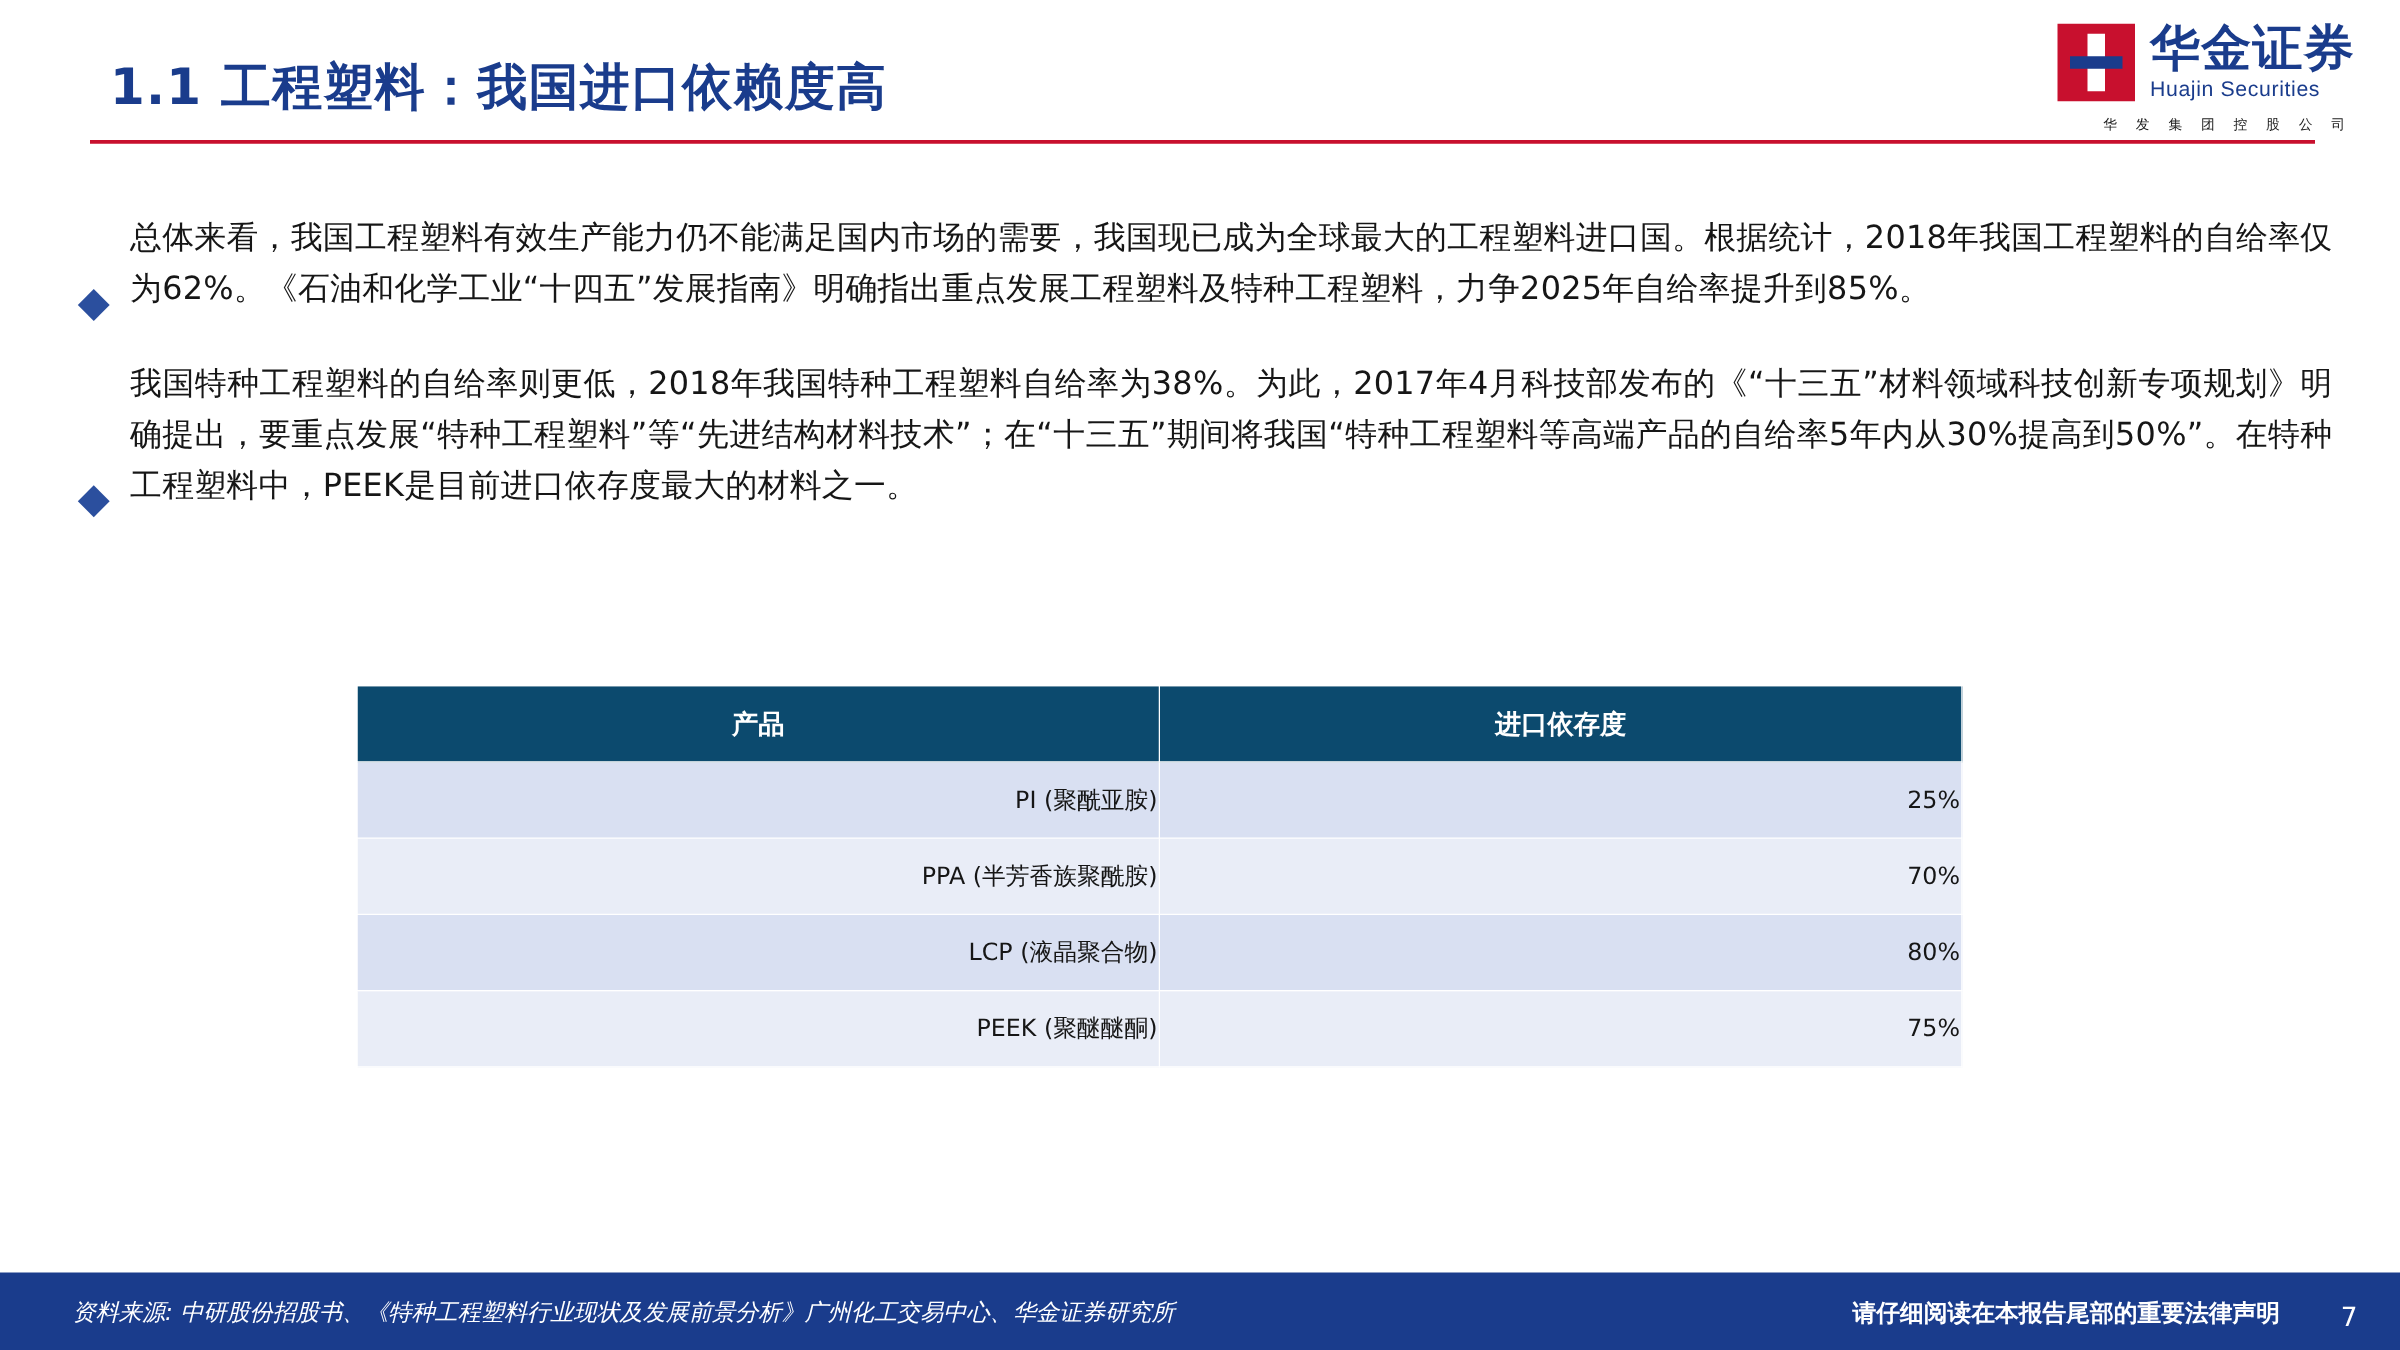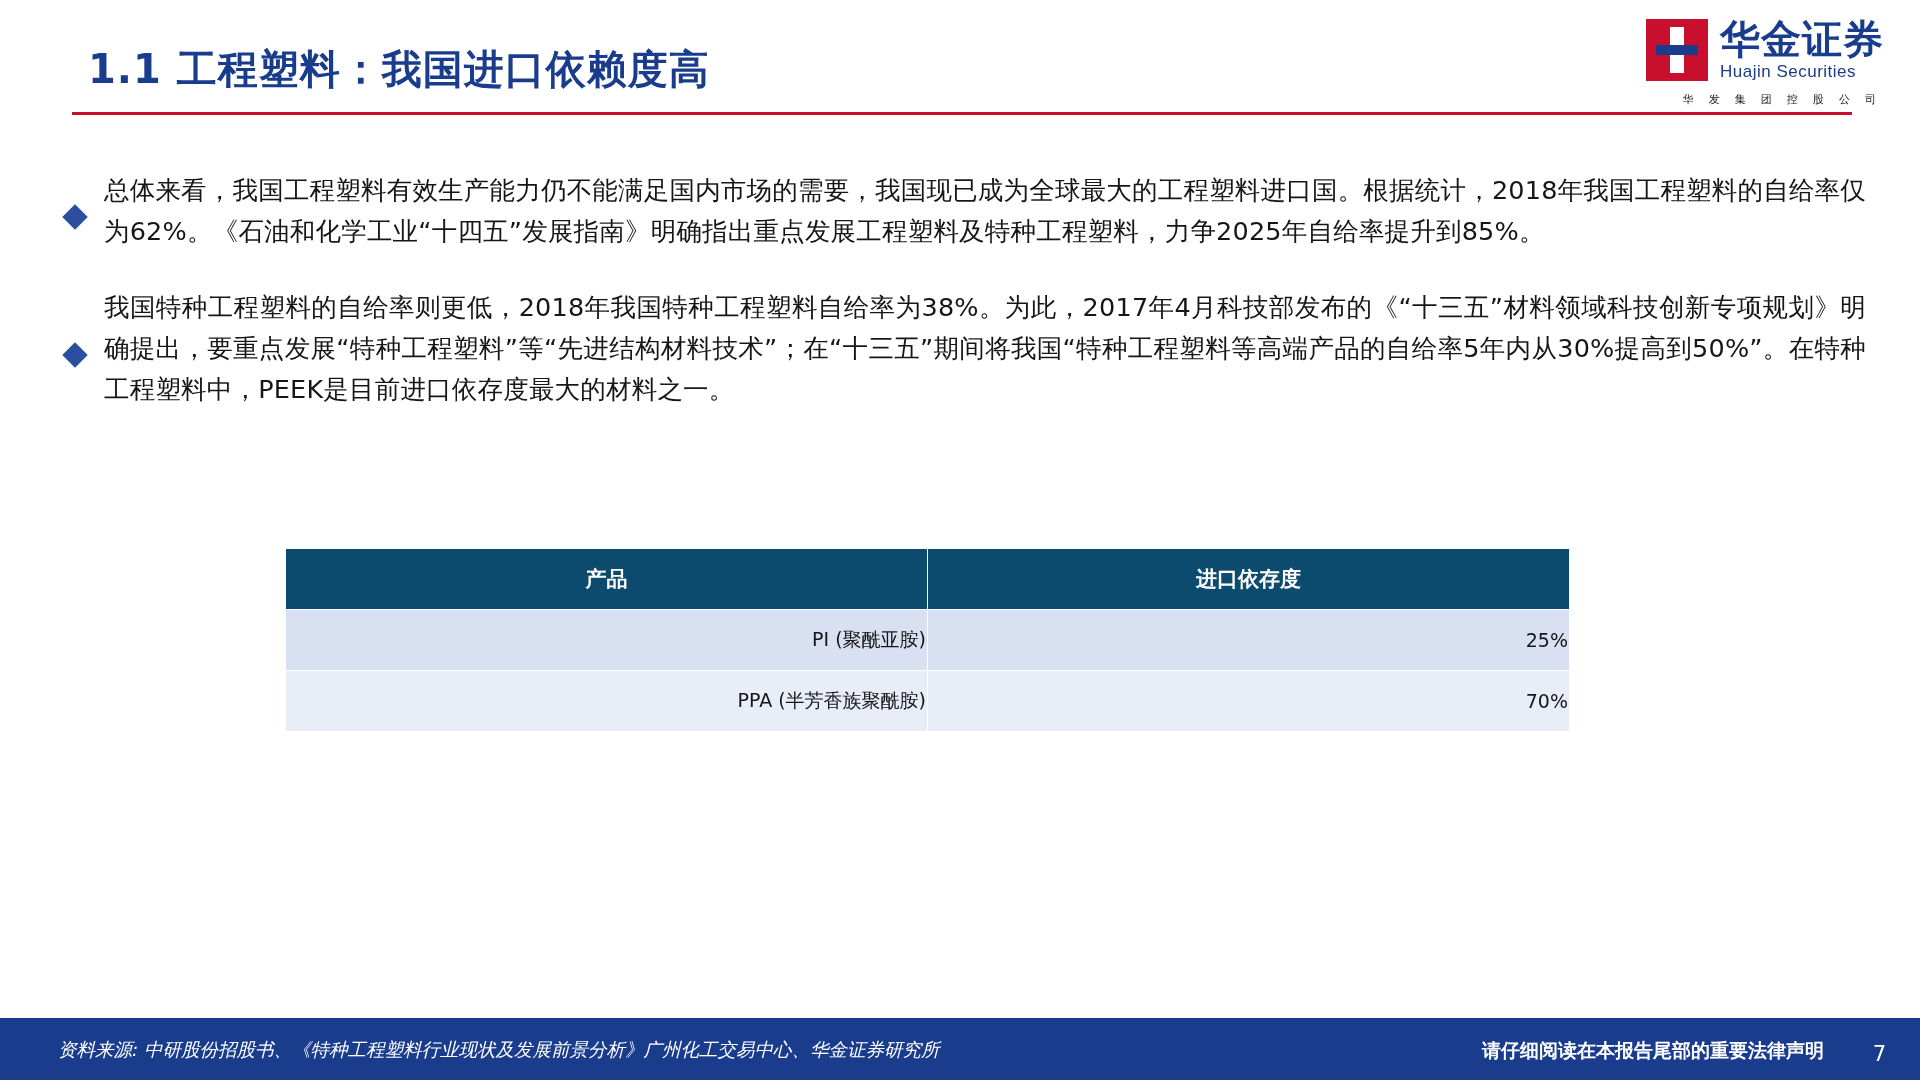--- a/index.html
+++ b/index.html
@@ -103,21 +103,21 @@
 
   
   .bullets {
     position: absolute;
     left: 66px;
     top: 170px;
     width: 1800px;
   }
   .bullet {
     display: flex;
-    align-items: center;
+    align-items: flex-end;
     margin-bottom: 34px;
   }
   .bullet-marker {
     flex: none;
     width: 18px;
     height: 18px;
     background: #2b4f9e;
     transform: rotate(45deg);
     margin-top: 12px;
     margin-right: 20px;
@@ -246,20 +246,28 @@
     </thead>
     <tbody>
       <tr class="row-odd">
         <td>PI (聚酰亚胺)</td>
         <td>25%</td>
       </tr>
       <tr class="row-even">
         <td>PPA (半芳香族聚酰胺)</td>
         <td>70%</td>
       </tr>
+      <tr class="row-odd">
+        <td>LCP (液晶聚合物)</td>
+        <td>80%</td>
+      </tr>
+      <tr class="row-even">
+        <td>PEEK (聚醚醚酮)</td>
+        <td>75%</td>
+      </tr>
     </tbody>
   </table>
 </div>
 
 <div class="footer-bar"></div>
 <div class="footer-source">资料来源: 中研股份招股书、《特种工程塑料行业现状及发展前景分析》广州化工交易中心、华金证券研究所</div>
 <div class="footer-notice">请仔细阅读在本报告尾部的重要法律声明</div>
 <div class="footer-page">7</div>
 
 </body></html>

